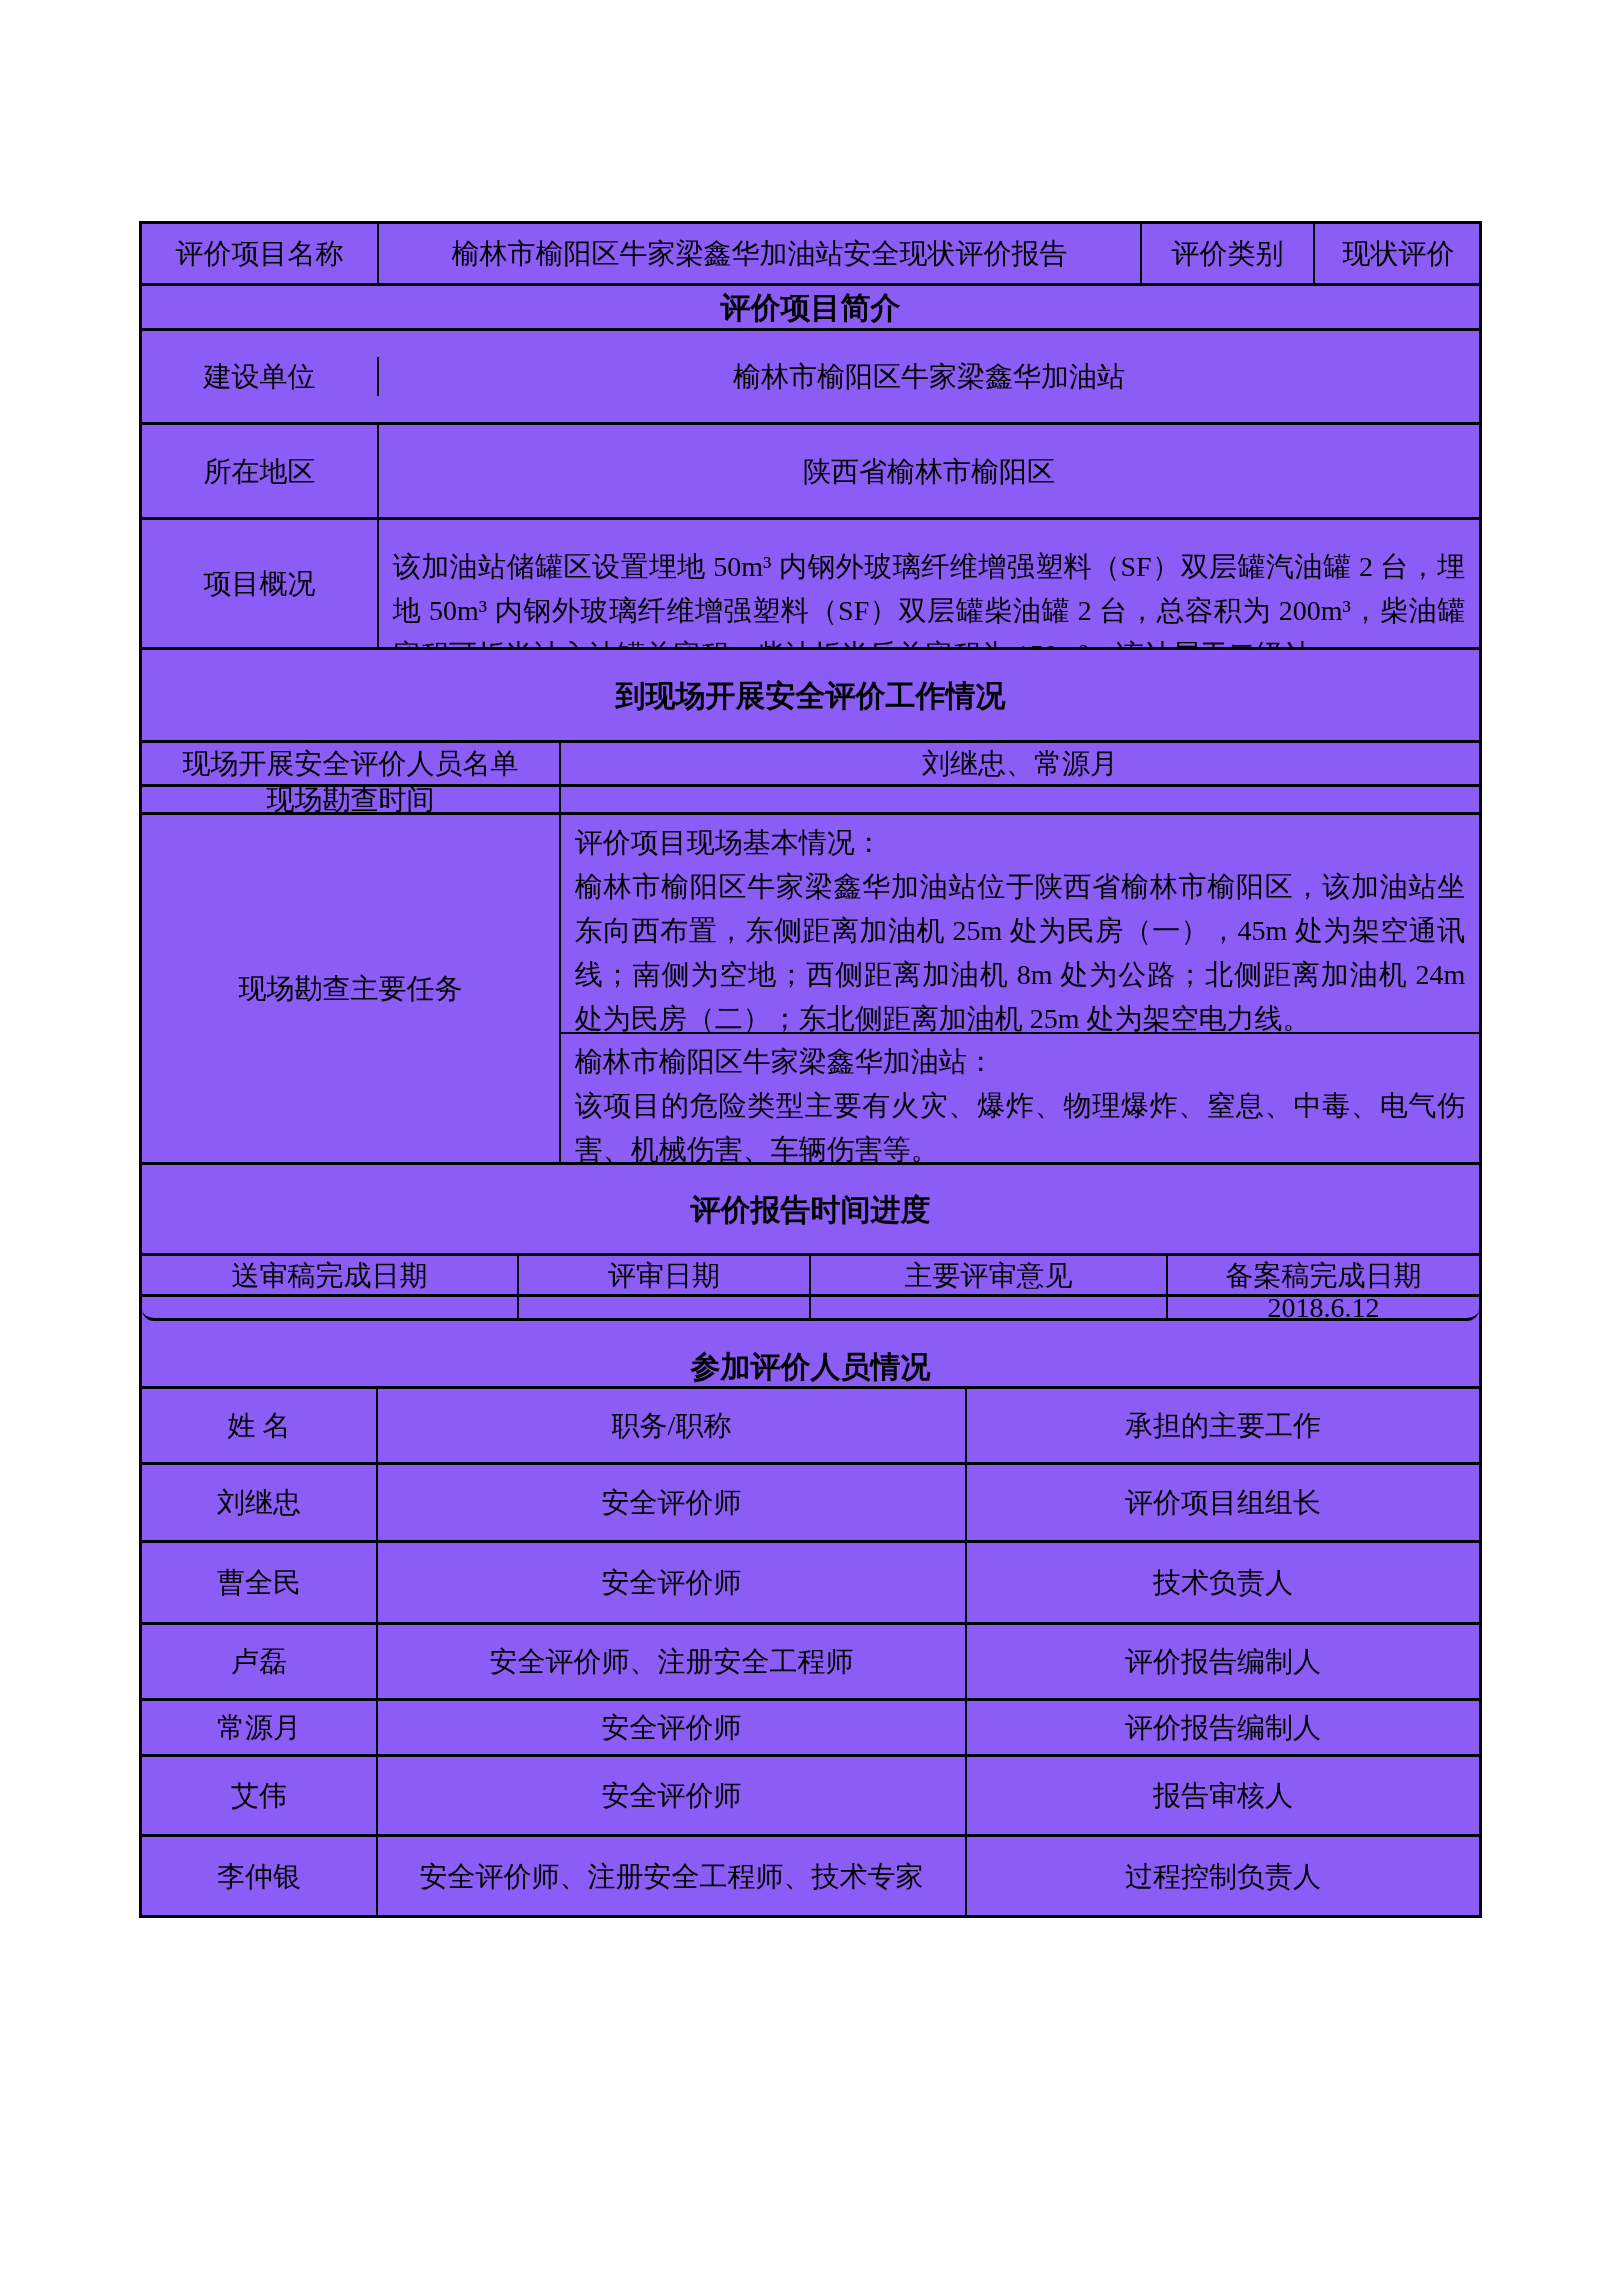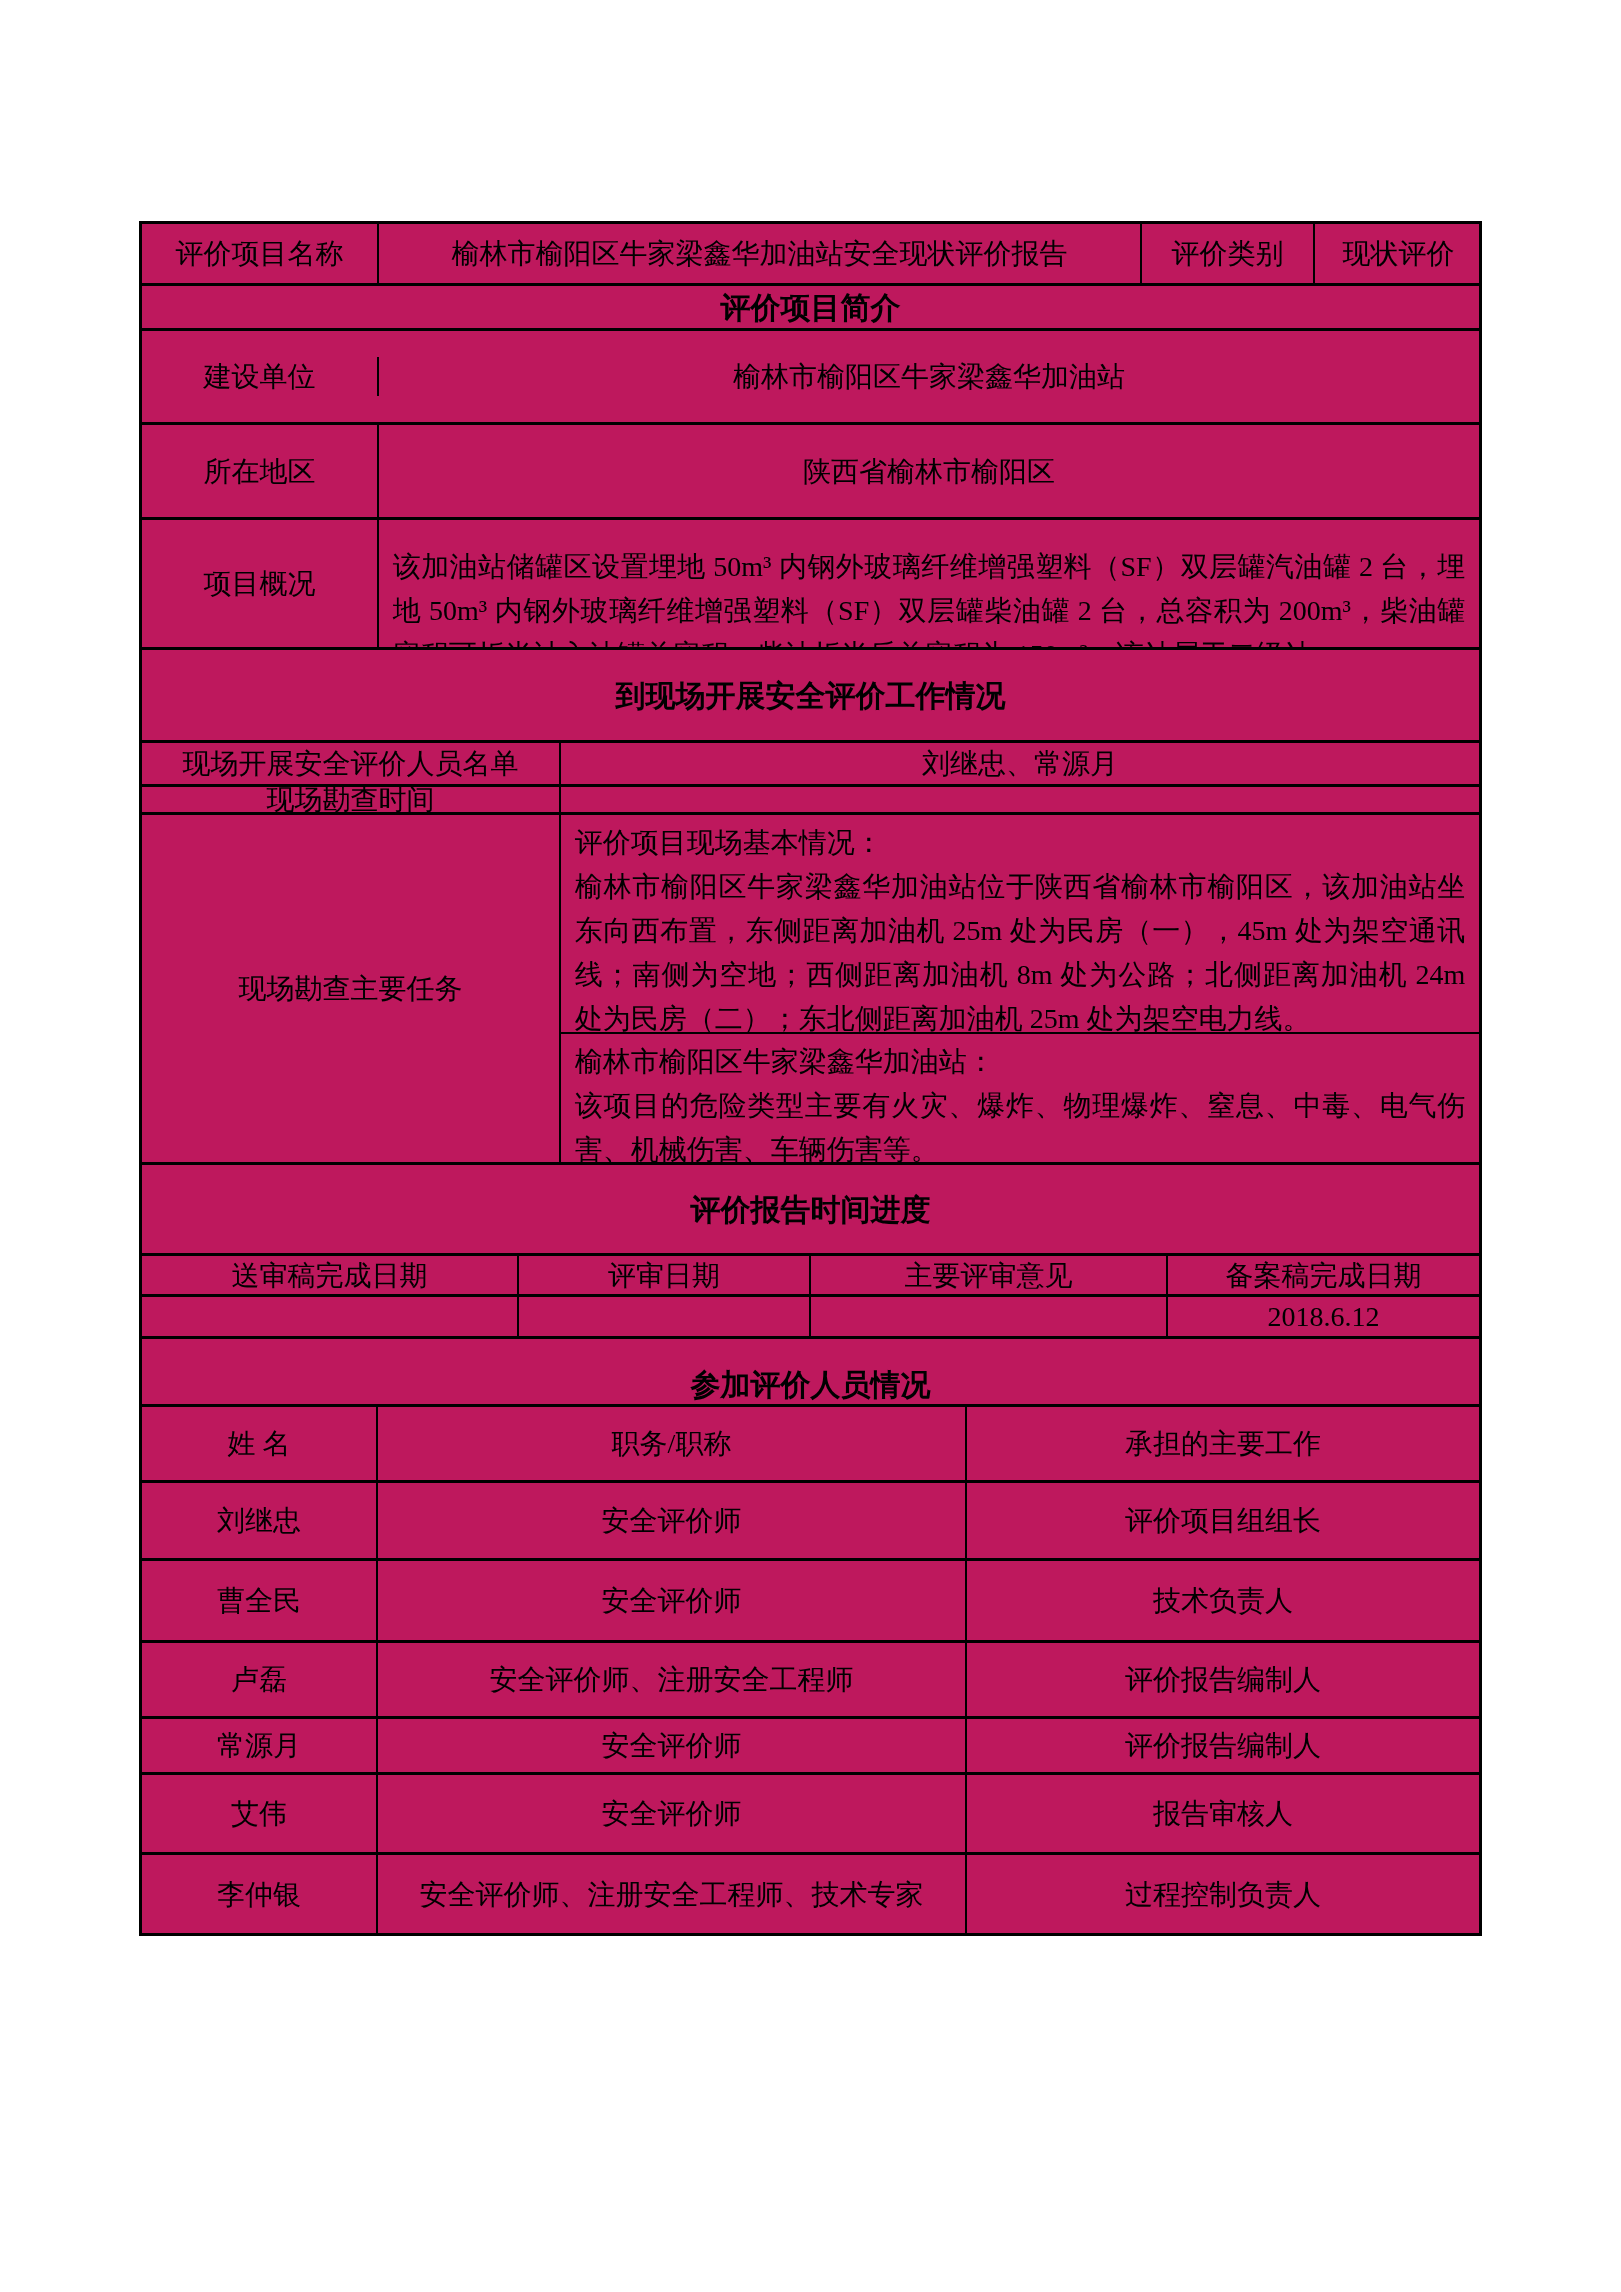--- a/index.html
+++ b/index.html
@@ -3,21 +3,21 @@
 <meta charset="utf-8">
 <style>
   html,body{margin:0;padding:0;background:#ffffff;}
   body{
     width:1621px;height:2293px;position:relative;
     font-family:"Liberation Serif","DejaVu Serif",serif;
     color:#000;
   }
   .doc-table{
     position:absolute;left:139px;top:221px;width:1343px;
-    border:3.9px solid #000;box-sizing:border-box;background:#be185d;
+    border:3.9px solid #000;box-sizing:border-box;background:#8b5cf6;
   }
   .row{display:flex;border-bottom:3.9px solid #000;box-sizing:border-box;align-items:stretch;}
   .row:last-child{border-bottom:none;}
   .cell{
     display:flex;align-items:center;justify-content:center;
     box-sizing:border-box;font-size:28px;line-height:39px;
     text-align:center;overflow:hidden;
   }
   .cell.vline{border-right:2.9px solid #000;}
   .para{
@@ -32,21 +32,21 @@
   .r-sec1{height:45px;}
   .r-build{height:94px;align-items:center;}
   .r-area{height:95px;}
   .r-overview{height:130px;}
   .r-sec2{height:93px;}
   .r-staff{height:44px;}
   .r-time{height:28px;}
   .r-tasks{height:350px;}
   .r-sec3{height:91px;}
   .r-schhead{height:41px;}
-  .r-schval{height:42px;}
+  .r-schval{height:24px;border-radius:15px;}
   .r-sec4{height:68px;align-items:flex-end;}
   .r-phead{height:76px;}
   .r-p1{height:78px;}
   .r-p2{height:82px;}
   .r-p3{height:76px;}
   .r-p4{height:56px;}
   .r-p5{height:80px;}
   .r-p6{height:78px;}
   
   .c-label{width:237px;flex:0 0 auto;}

